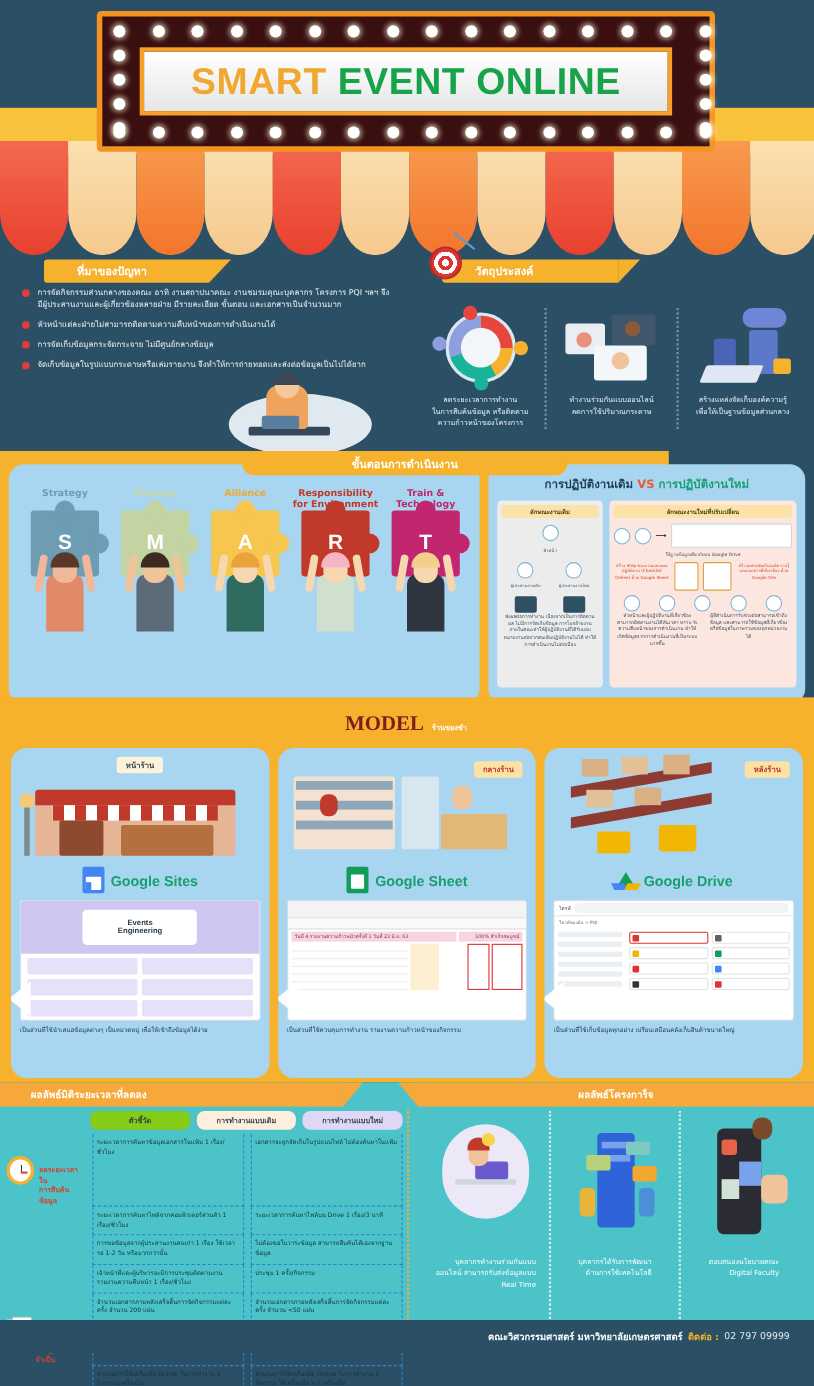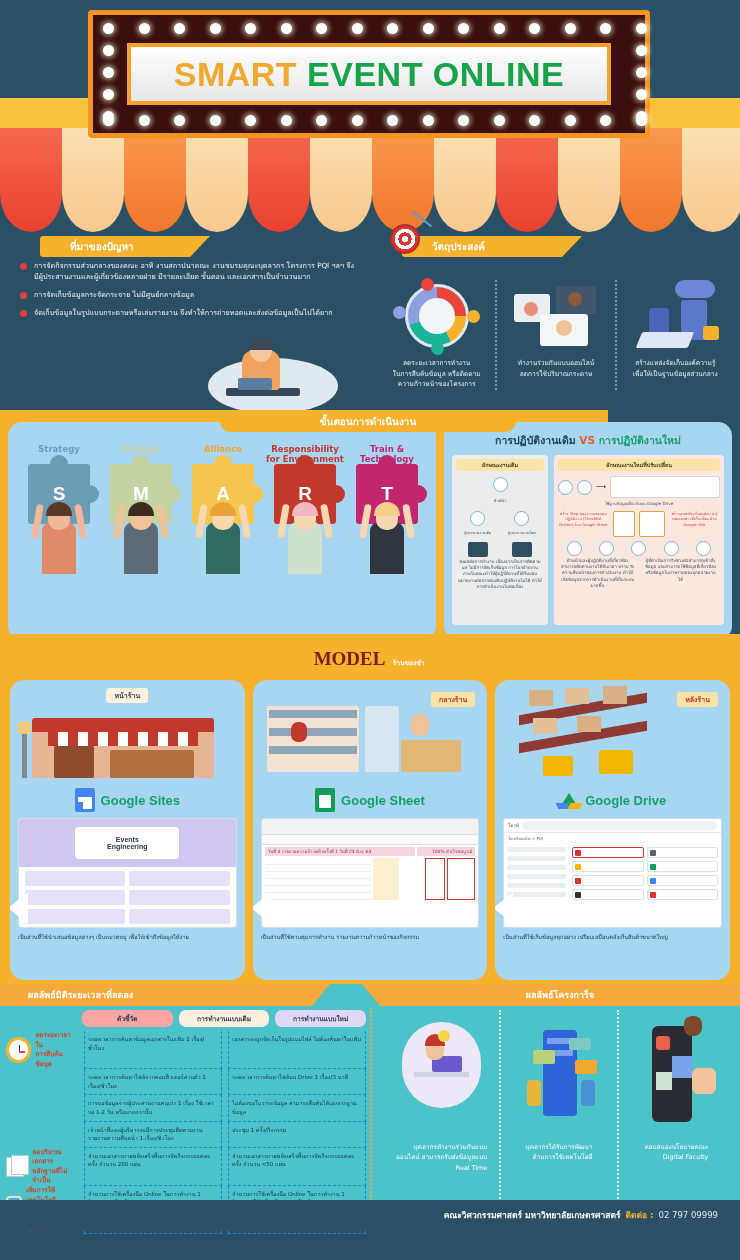--- a/index.html
+++ b/index.html
@@ -171,26 +171,26 @@
      border-top:22px solid #f6a93a; border-right:18px solid transparent; }
   .res-banner-r { position:absolute; left:380px; top:0; width:360px; height:22px; background:#f6a93a; color:#fff;
      font-size:9px; font-weight:bold; display:flex; align-items:center; justify-content:center; }
   .res-banner-r::before{ content:""; position:absolute; left:-18px; top:0;
      border-top:22px solid #f6a93a; border-left:18px solid transparent; }
   .vdiv { position:absolute; top:24px; bottom:30px; border-left:2px dotted #f6a93a; }
 
   .tbl { position:absolute; left:6px; top:26px; width:360px; }
   .tbl-head { display:flex; gap:6px; margin-bottom:4px; padding-left:76px; }
   .th { flex:1; text-align:center; font-size:6.6px; font-weight:bold; padding:3px 2px; border-radius:7px; color:#2c3e50; }
-  .th.a { background:#fca5a5; }
+  .th.a { background:#84cc16; }
   .th.b { background:#fdeedd; }
   .th.c { background:#ded7f6; }
   .tr { display:flex; gap:6px; align-items:stretch; }
   .tc-icon { width:72px; display:flex; align-items:center; gap:4px; }
-  .tc-metric { color:#d6402e; font-size:6.4px; font-weight:bold; line-height:1.5; }
+  .tc-metric { color:#d6402e; font-size:6.4px; font-weight:bold; line-height:1.5;margin-top:28px; }
   .td { flex:1; font-size:5.5px; color:#10313f; line-height:1.55; padding:4px 3px;
      border-bottom:1.5px dashed #2a86c9; border-left:1.5px dashed #2a86c9; border-right:1.5px dashed #2a86c9;}
   .clock-ic { width:26px; height:26px; border-radius:50%; border:3px solid #f6b22c; background:#fff; position:relative; }
   .clock-ic::before{content:"";position:absolute;left:50%;top:5px;width:1.4px;height:7px;background:#2c3e50;}
   .clock-ic::after{content:"";position:absolute;left:50%;top:11px;width:6px;height:1.4px;background:#e8453c;}
   .docs-ic { width:26px; height:24px; position:relative; }
   .docs-ic i { position:absolute; background:#fff; border:1px solid #b9c7cf; border-radius:1px; display:block; }
   .phone-ic { width:20px; height:28px; border-radius:4px; background:#3fb4e8; border:2px solid #ffd9c0; }
 
   .succ { position:absolute; left:384px; top:26px; right:6px; display:flex; height:200px; }
@@ -275,20 +275,21 @@
           <span class="t-event">EVENT ONLINE</span>
         </div>
       </div>
     </div>
   </div>
 
   <div class="problem">
     <div class="banner tail" style="left:40px;top:4px;width:150px;border-radius:3px 0 0 3px;">ที่มาของปัญหา</div>
     <div class="bullets" id="problem-bullets">
         <div class="bullet">การจัดกิจกรรมส่วนกลางของคณะ อาทิ งานสถาปนาคณะ งานชมรมคุณะบุคลากร โครงการ PQI ฯลฯ จึงมีผู้ประสานงานและผู้เกี่ยวข้องหลายฝ่าย มีรายละเอียด ขั้นตอน และเอกสารเป็นจำนวนมาก</div>
+        <div class="bullet">หัวหน้าแต่ละฝ่ายไม่สามารถติดตามความคืบหน้าของการดำเนินงานได้</div>
         <div class="bullet">การจัดเก็บข้อมูลกระจัดกระจาย ไม่มีศูนย์กลางข้อมูล</div>
         <div class="bullet">จัดเก็บข้อมูลในรูปแบบกระดาษหรือเล่มรายงาน จึงทำให้การถ่ายทอดและส่งต่อข้อมูลเป็นไปได้ยาก</div>
       </div>
     <div class="prob-art">
       <div class="blob"></div>
       <div class="fig-desk"></div>
       <div class="fig-body"></div>
       <div class="fig-lap"></div>
       <div class="fig-head"></div>
       <div class="fig-hair"></div>

